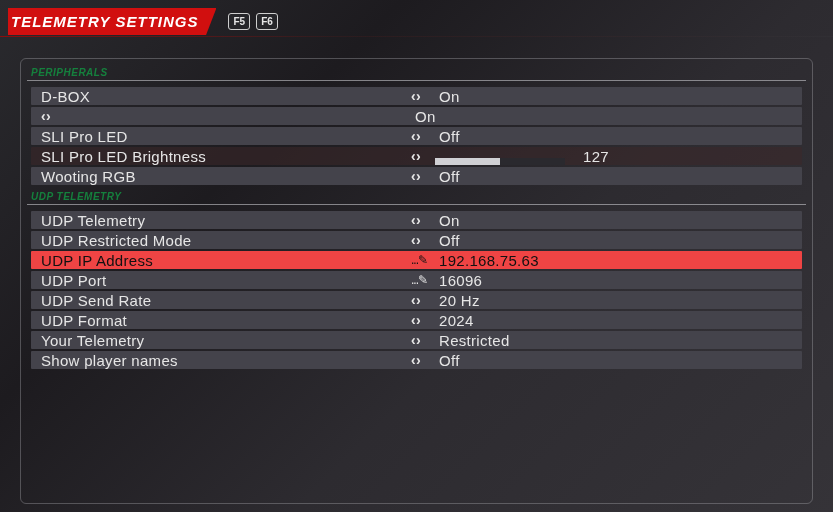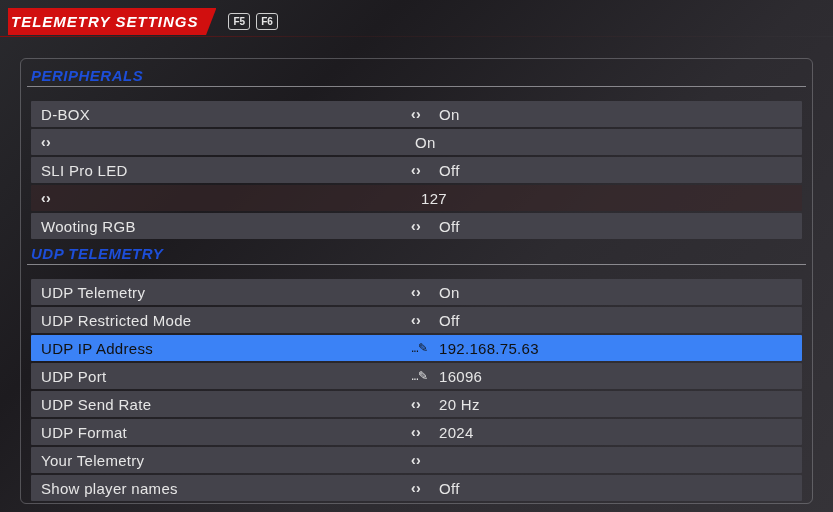--- a/index.html
+++ b/index.html
@@ -49,50 +49,50 @@
     top: 58px; left: 20px; right: 20px; bottom: 8px;
     border: 1px solid rgba(180,180,185,0.35);
     border-radius: 6px;
     padding: 8px 6px 6px 6px;
     overflow: hidden;
   }
   .section-title {
     font-weight: 800;
     font-style: italic;
     letter-spacing: 0.5px;
-    font-size: 15px;
-    color: #1d4ed8;
+    font-size: 10px;
+    color: #15803d;
     padding: 0 0 2px 4px;
     border-bottom: 1px solid rgba(200,200,205,0.6);
-    margin-bottom: 14px;
+    margin-bottom: 6px;
     text-transform: uppercase;
   }
   .section-title.udp { margin-top: 6px; }
   .row {
     display: grid;
     grid-template-columns: 370px 24px 1fr;
     align-items: center;
-    height: 26px;
+    height: 18px;
     margin: 2px 4px;
     padding: 0 10px;
     background: #44434b;
     border-radius: 1px;
     font-size: 15px;
     font-family: "Arial", sans-serif;
     font-stretch: condensed;
     letter-spacing: 0.3px;
   }
   .row.disabled { background: rgba(60,40,42,0.55); }
-  .row.highlight { background: #3b82f6; color: #111; }
+  .row.highlight { background: #ef4444; color: #111; }
   .row .label { font-weight: 500; white-space: nowrap; }
   .arrows { display: inline-flex; gap: 0px; font-size: 14px; font-weight: 900; }
   .arrows span { display:inline-block; }
   .pencil { font-size: 12px; letter-spacing: -1px; }
   .val { padding-left: 4px; }
-  .slider-wrap { display: flex; align-items: flex-start; gap: 6px; }
+  .slider-wrap { display: flex; align-items: flex-end; gap: 14px; }
   .slider {
     position: relative;
     width: 130px; height: 7px;
     background: #2a292e;
     border-radius: 1px;
   }
   .slider .fill {
     position: absolute; top: 0; left: 0; bottom: 0;
     background: #d0d0d4;
   }
@@ -133,20 +133,21 @@
   <div class="row">
     <span class="label">SLI Pro LED</span>
     <span class="arrows">
         <span>‹</span>
         <span>›</span>
       </span>
     <span class="val">Off</span>
   </div>
 
   <div class="row disabled">
+    <span class="label">SLI Pro LED Brightness</span>
     <span class="arrows">
         <span>‹</span>
         <span>›</span>
       </span>
     <span class="slider-wrap">
       <span class="slider">
         <span class="fill" style="width:50%"></span>
       </span>
       <span class="val">127</span>
     </span>
@@ -210,20 +211,21 @@
       </span>
     <span class="val">2024</span>
   </div>
 
   <div class="row">
     <span class="label">Your Telemetry</span>
     <span class="arrows">
         <span>‹</span>
         <span>›</span>
       </span>
+    <span class="val">Restricted</span>
   </div>
 
   <div class="row">
     <span class="label">Show player names</span>
     <span class="arrows">
         <span>‹</span>
         <span>›</span>
       </span>
     <span class="val">Off</span>
   </div>

